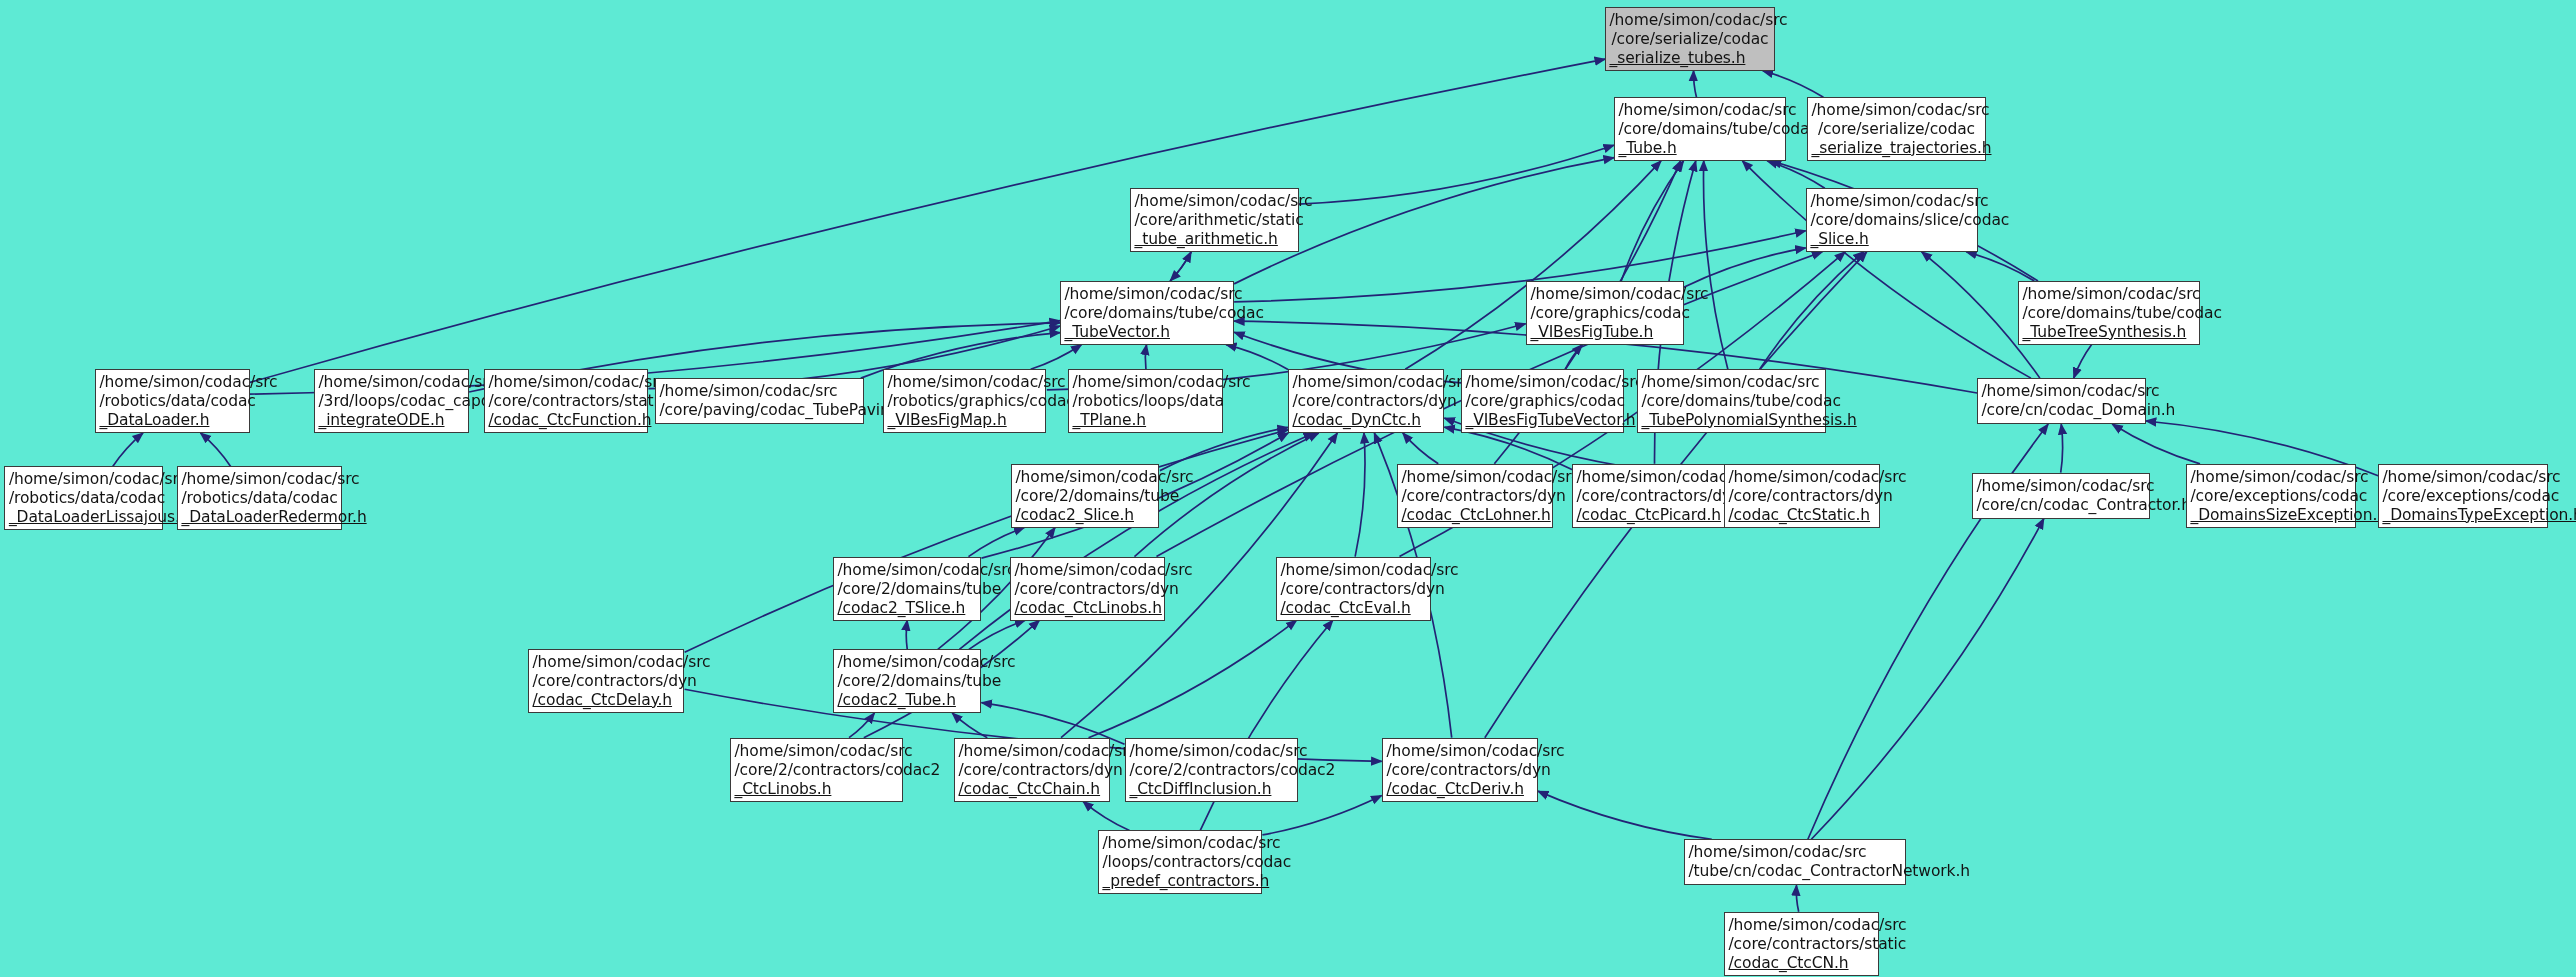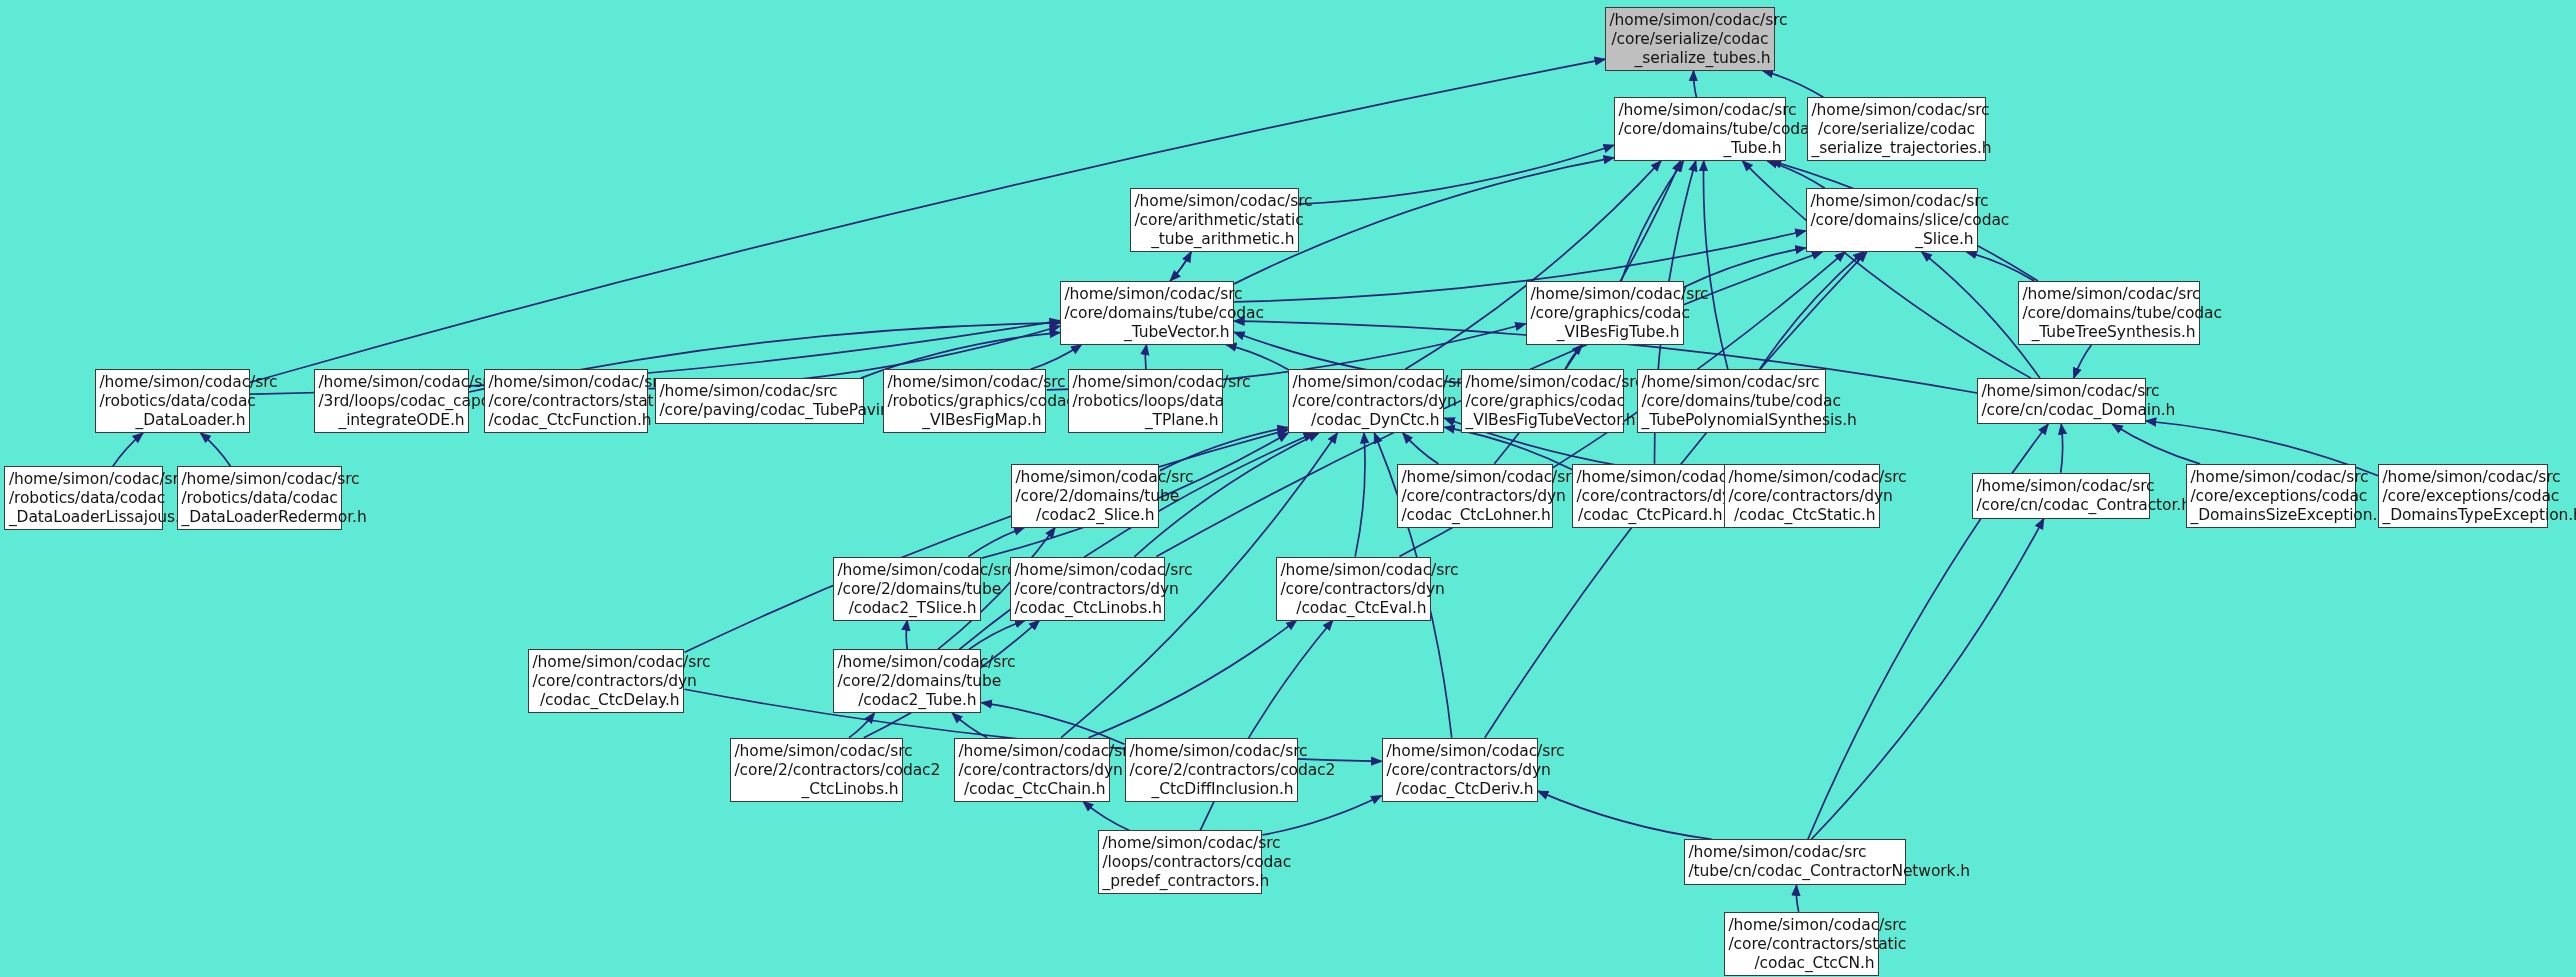--- a/index.html
+++ b/index.html
@@ -49,21 +49,21 @@
   }
   .node.root {
     background: #bfbfbf;
   }
   .node .ln {
     display: block;
     width: 100%;
   }
   .node .ln.l1 { text-align: left; }
   .node .ln.l2 { text-align: center; }
-  .node .ln.l3 { text-align: right; }
+  .node .ln.l3 { text-align: left; text-decoration: underline; }
   .node.single .ln { text-align: left; }
 </style>
 </head>
 <body>
 
 <div id="graph-root">
   <svg id="edge-layer" viewBox="0 0 2916 1107" xmlns="http://www.w3.org/2000/svg">
       <defs>
         <marker id="arrow" viewBox="0 0 10 10" refX="9" refY="5" markerWidth="7" markerHeight="7" orient="auto-start-reverse">
           <path d="M 0 1 L 10 5 L 0 9 z" fill="#232375"></path>

